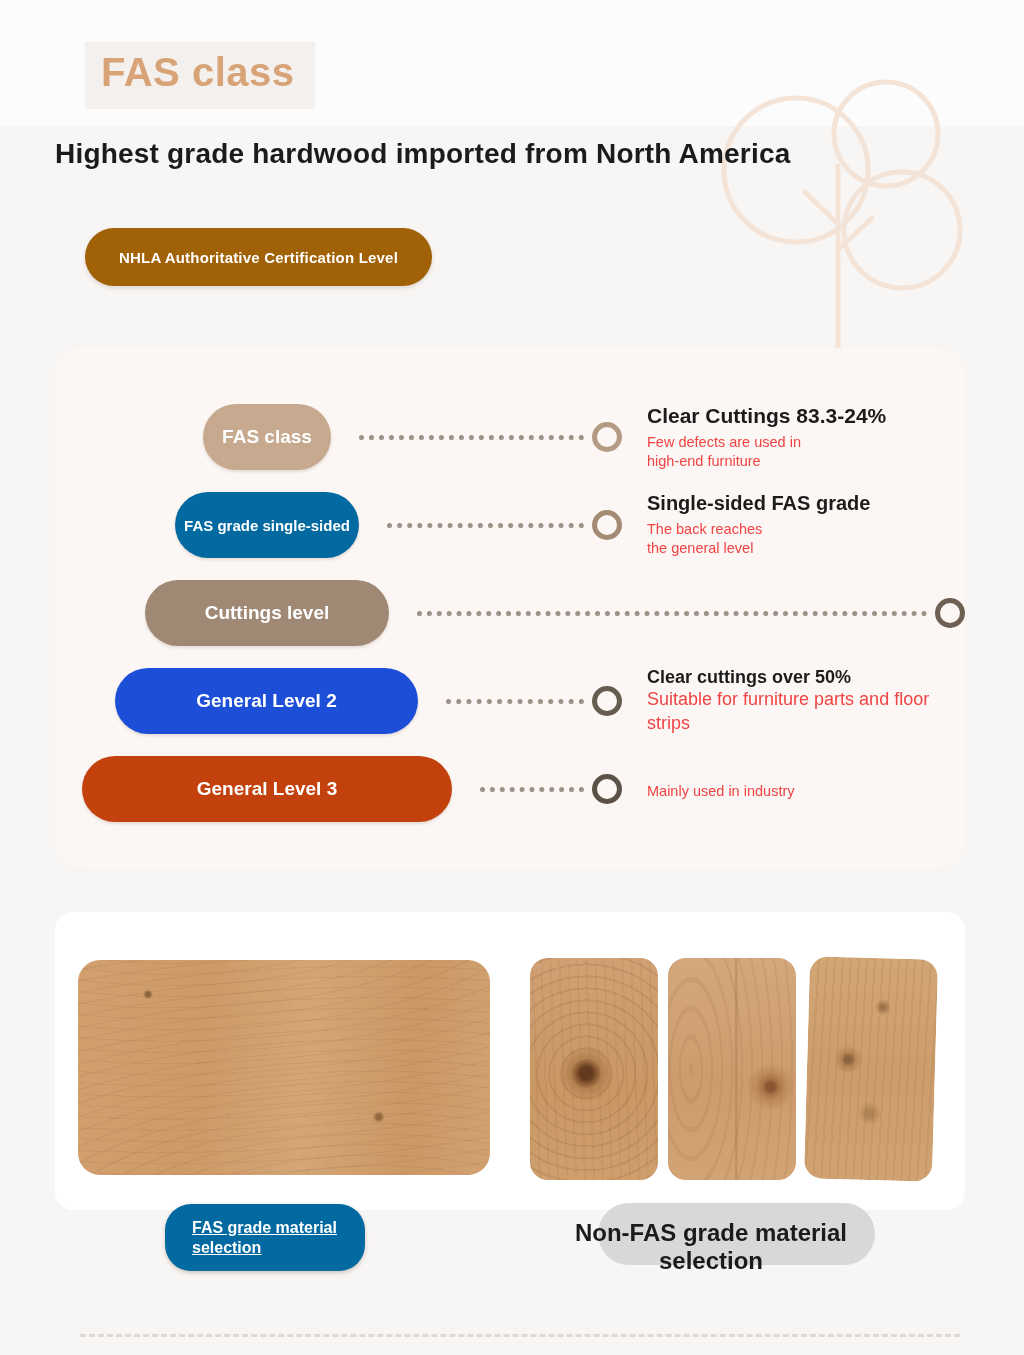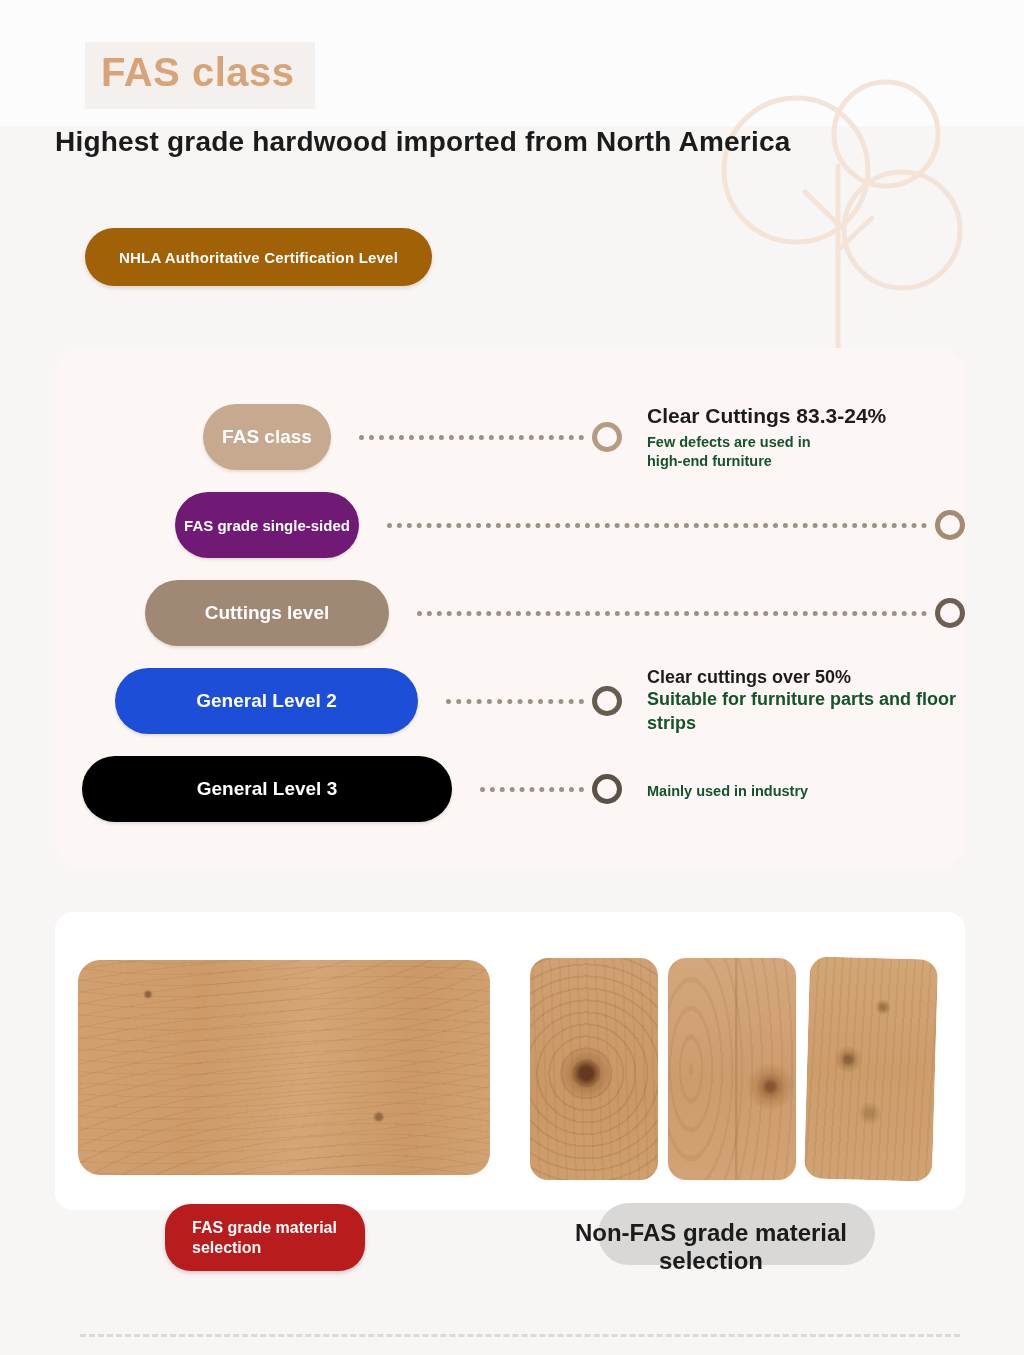--- a/index.html
+++ b/index.html
@@ -10,21 +10,21 @@
   }
   .top-strip{position:absolute;top:0;left:0;right:0;height:126px;background:#fdfcfc;}
 
   
   .title-box{
     position:absolute;left:85px;top:42px;
     background:#f3f0ee;padding:8px 20px 14px 16px;
   }
   .title-box h1{margin:0;font-size:40px;font-weight:bold;letter-spacing:.5px;}
   .subtitle{
-    position:absolute;left:55px;top:126px;width:850px;
+    position:absolute;left:55px;top:138px;width:850px;
     font-size:28px;font-weight:bold;color:#1b1b1b;letter-spacing:.2px;
   }
   .badge{
     position:absolute;left:85px;top:228px;height:58px;
     border-radius:29px;display:inline-flex;align-items:center;
     padding:0 34px;color:#fff;font-size:15px;font-weight:bold;letter-spacing:.2px;
     box-shadow:0 2px 4px rgba(90,60,40,.18);
   }
   .tree{position:absolute;left:688px;top:48px;pointer-events:none;}
 
@@ -42,21 +42,21 @@
   }
   .r0 .pill{width:128px;margin-left:148px;font-size:19px;}
   .r1 .pill{width:184px;margin-left:120px;font-size:15px;}
   .r2 .pill{width:244px;margin-left:90px;font-size:19px;}
   .r3 .pill{width:303px;margin-left:60px;font-size:19px;}
   .r4 .pill{width:370px;margin-left:27px;font-size:19px;}
   .dots{flex:1;height:0;border-top:5px dotted #9b9187;margin:0 8px 0 28px;}
   .ring{width:20px;height:20px;border:5px solid #6d6053;border-radius:50%;flex:none;background:transparent;}
   .rowtext{width:318px;margin-left:25px;flex:none;}
   .rowtext h3{margin:0;color:#1c1c1c;font-weight:bold;}
-  .rowtext p{margin:5px 0 0 0;color:#14532d;font-weight:bold;white-space:pre-line;line-height:1.3;}
+  .rowtext p{margin:5px 0 0 0;color:#ef4444;font-weight:normal;white-space:pre-line;line-height:1.3;}
   .r0 h3{font-size:21px;} .r0 p{font-size:14.5px;}
   .r1 h3{font-size:20px;} .r1 p{font-size:14.5px;}
   .r2 h3{font-size:19px;} .r2 p{font-size:13px;margin-top:10px;}
   .r3 h3{font-size:18px;} .r3 p{font-size:18px;margin-top:0;}
   .r4 h3{font-size:18px;} .r4 p{font-size:14.5px;}
 
   
   .wood-panel{
     position:absolute;left:55px;top:912px;width:910px;height:298px;
     background:#ffffff;border-radius:18px;
@@ -151,57 +151,62 @@
     <div class="dots" style="border-top-color: rgb(155, 145, 135);"></div>
     <div class="ring" style="border-color: rgb(180, 155, 131);"></div>
     <div class="rowtext">
       <h3>Clear Cuttings 83.3-24%</h3>
       <p>Few defects are used in
 high-end furniture</p>
     </div>
   </div>
 
   <div class="grade-row r1">
-    <div class="pill" style="background-color: #701a75;">FAS grade single-sided</div>
+    <div class="pill" style="background-color: #0369a1;">FAS grade single-sided</div>
     <div class="dots" style="border-top-color: rgb(155, 145, 135);"></div>
     <div class="ring" style="border-color: rgb(164, 139, 116);"></div>
+    <div class="rowtext">
+      <h3>Single-sided FAS grade</h3>
+      <p>The back reaches
+the general level</p>
+    </div>
   </div>
 
   <div class="grade-row r2">
     <div class="pill" style="background-color: rgb(159, 137, 117);">Cuttings level</div>
     <div class="dots" style="border-top-color: rgb(155, 145, 135);"></div>
     <div class="ring" style="border-color: rgb(109, 96, 83);"></div>
   </div>
 
   <div class="grade-row r3">
     <div class="pill" style="background-color: #1d4ed8;">General Level 2</div>
     <div class="dots" style="border-top-color: rgb(155, 145, 135);"></div>
     <div class="ring" style="border-color: rgb(102, 92, 80);"></div>
     <div class="rowtext">
       <h3>Clear cuttings over 50%</h3>
       <p>Suitable for furniture parts and floor strips</p>
     </div>
   </div>
 
   <div class="grade-row r4">
-    <div class="pill" style="background-color: #000000;">General Level 3</div>
+    <div class="pill" style="background-color: #c2410c;">General Level 3</div>
     <div class="dots" style="border-top-color: rgb(155, 145, 135);"></div>
     <div class="ring" style="border-color: rgb(91, 81, 71);"></div>
     <div class="rowtext">
       <p>Mainly used in industry</p>
     </div>
   </div>
 
 </div>
 
 <div class="wood-panel">
   <div class="plank plank-fas"></div>
   <div class="plank plank-np np1"></div>
   <div class="plank plank-np np2"></div>
   <div class="plank plank-np np3"></div>
 </div>
 
-<div class="fas-label" style="background-color: #b91c1c;">FAS grade material
+<div class="fas-label" style="background-color: #0369a1; text-decoration: underline;">FAS grade material
 selection</div>
 <div class="nonfas-pill" style="background-color: rgb(217, 216, 214);"></div>
 <div class="nonfas-text">Non-FAS grade material selection</div>
 
 <div class="dashed-line"></div>
 
 </body></html>

